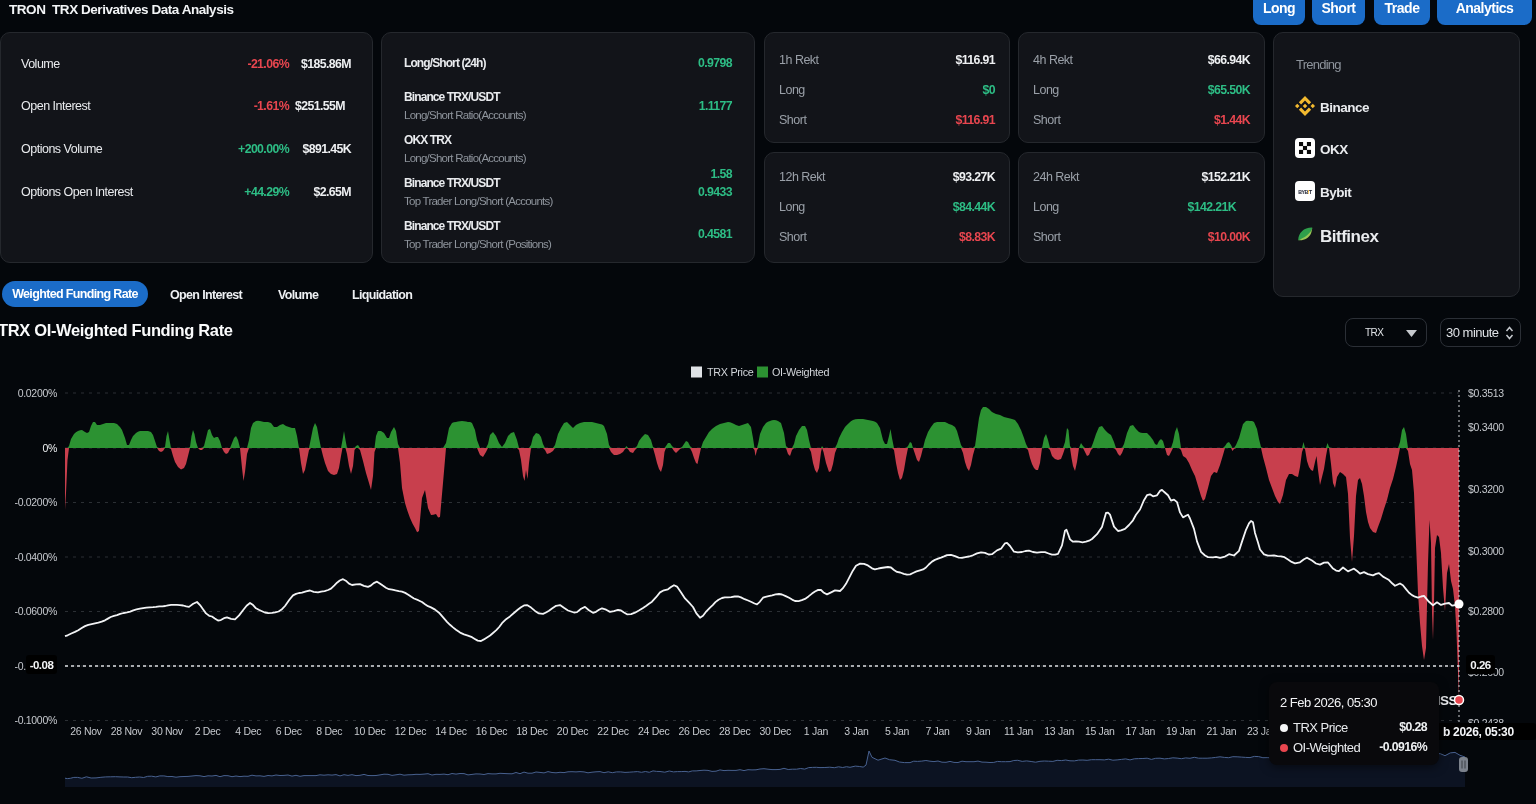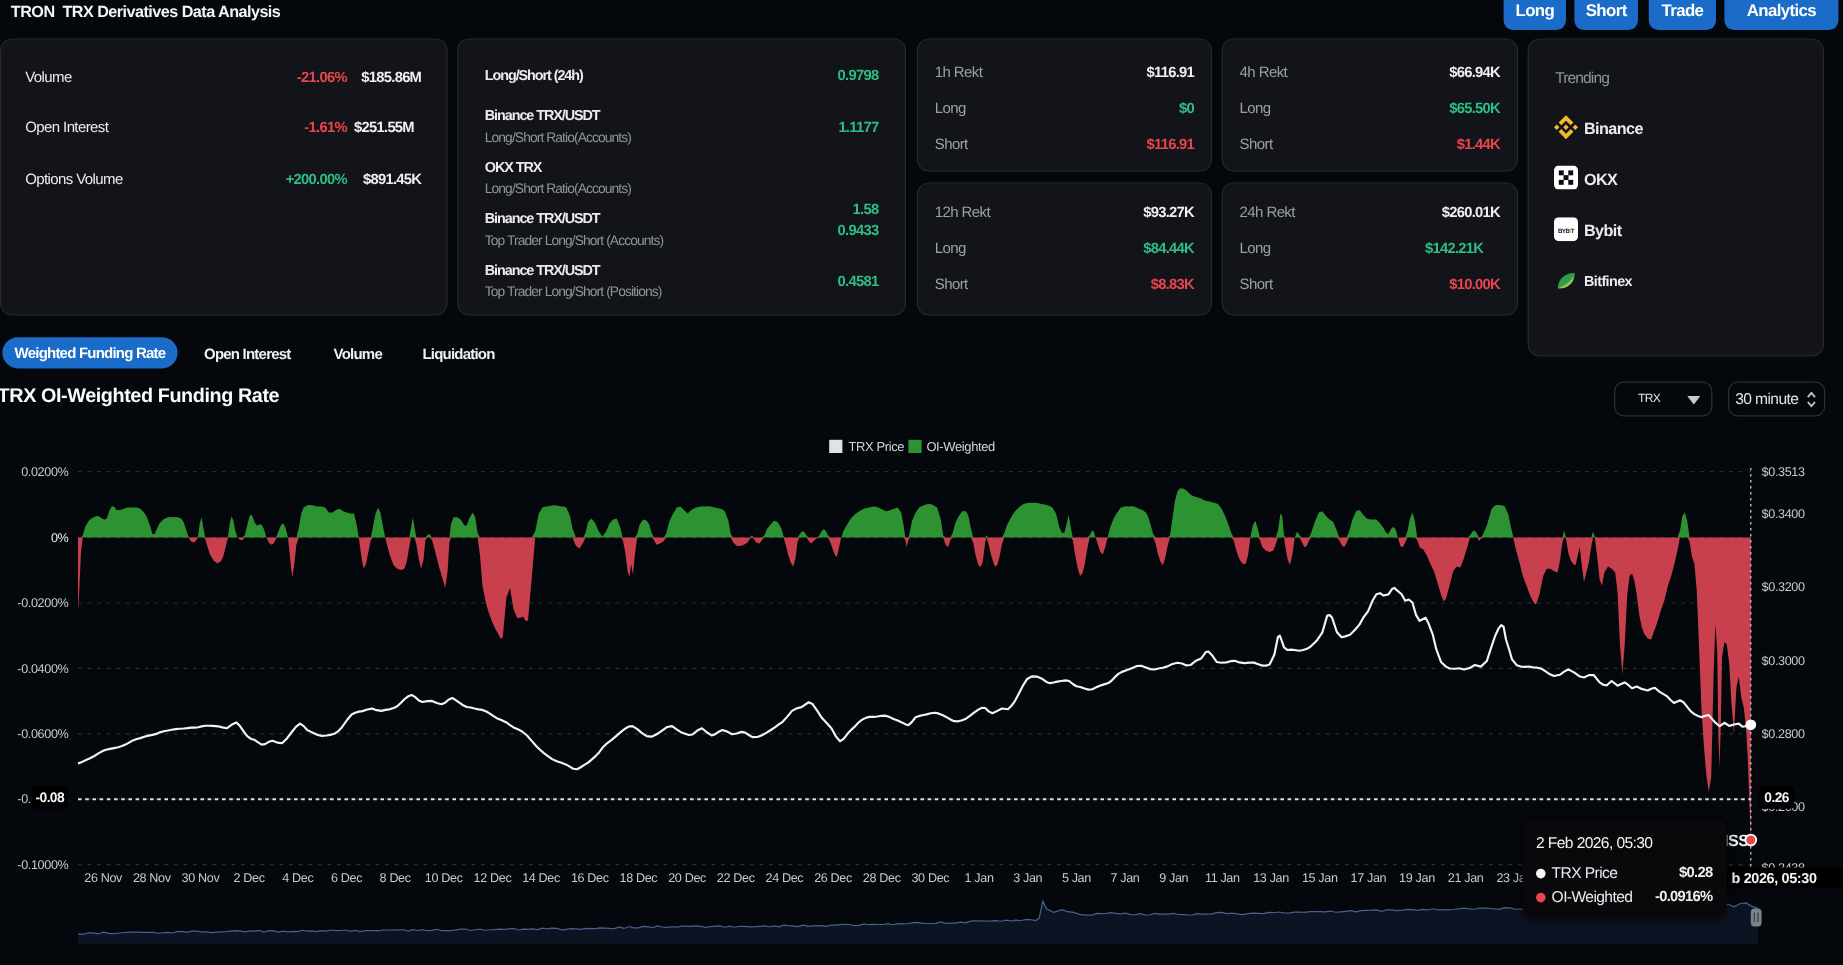--- a/index.html
+++ b/index.html
@@ -37,20 +37,25 @@
   <div class="row" style="top:66px;">
       <span class="lbl" style="margin-left:20px;">Open Interest</span>
       <span class="val red" style="margin-left:auto;">-1.61%</span>
       <span class="val" style="width:62px; text-align:center; margin-right:21px;">$251.55M</span>
     </div>
   <div class="row" style="top:109px;">
       <span class="lbl" style="margin-left:20px;">Options Volume</span>
       <span class="val grn" style="margin-left:auto;">+200.00%</span>
       <span class="val" style="width:62px; text-align:right; margin-right:21px;">$891.45K</span>
     </div>
+  <div class="row" style="top:152px;">
+      <span class="lbl" style="margin-left:20px;">Options Open Interest</span>
+      <span class="val grn" style="margin-left:auto;">+44.29%</span>
+      <span class="val" style="width:62px; text-align:right; margin-right:21px;">$2.65M</span>
+    </div>
 </div>
 
 <div class="card" style="left:381px; top:32px; width:374px; height:231px;">
   <div class="row" style="top:23px;">
       <span class="lbl" style="margin-left:22px; font-weight:bold; font-size:12px; letter-spacing:-0.9px;">Long/Short (24h)</span>
       <span class="val grn" style="margin-left:auto; margin-right:22px;">0.9798</span>
     </div>
   <div class="row" style="top:54px;">
       <span style="margin-left:22px;"><span class="lbl" style="font-weight:bold; font-size:12px; letter-spacing:-0.9px;">Binance TRX/USDT</span><br><span class="sub" style="line-height:17px;">Long/Short Ratio(Accounts)</span></span>
       <span class="val grn" style="margin-left:auto; margin-right:22px; align-self:center;">1.1177</span>
@@ -107,21 +112,21 @@
       <span class="val grn" style="margin-left:auto; margin-right:14px;">$84.44K</span>
     </div>
   <div class="row" style="top:77px;">
       <span class="glbl" style="margin-left:14px;">Short</span>
       <span class="val red" style="margin-left:auto; margin-right:14px;">$8.83K</span>
     </div>
 </div>
 <div class="card" style="left:1018px; top:152px; width:247px; height:111px;">
   <div class="row" style="top:17px;">
       <span class="glbl" style="margin-left:14px;">24h Rekt</span>
-      <span class="val" style="margin-left:auto; margin-right:14px;">$260.01K</span>
+      <span class="val" style="margin-left:auto; margin-right:14px;">$152.21K</span>
     </div>
   <div class="row" style="top:47px;">
       <span class="glbl" style="margin-left:14px;">Long</span>
       <span class="val grn" style="margin-left:auto; margin-right:28px;">$142.21K</span>
     </div>
   <div class="row" style="top:77px;">
       <span class="glbl" style="margin-left:14px;">Short</span>
       <span class="val red" style="margin-left:auto; margin-right:14px;">$10.00K</span>
     </div>
 </div>
@@ -149,21 +154,21 @@
   <div class="abs lbl" style="left:46px; top:109px; font-weight:bold; font-size:13.5px;">OKX</div>
   <div class="abs" style="left:21px; top:148px;"><svg width="20" height="20" viewBox="0 0 20 20">
         <rect width="20" height="20" rx="4" fill="#fff"></rect>
         <text x="10" y="13" text-anchor="middle" font-size="5.2" font-weight="bold" fill="#15192a" font-family="Liberation Sans, sans-serif">BYB<tspan fill="#f7a600">!</tspan>T</text>
       </svg></div>
   <div class="abs lbl" style="left:46px; top:151.5px; font-weight:bold; font-size:13.5px;">Bybit</div>
   <div class="abs" style="left:21px; top:190.5px;"><svg width="20" height="20" viewBox="0 0 20 20">
         <path d="M3.2 16.2 C3.2 9 9 3.4 17.2 3.6 C17.4 3.8 15.9 10.4 10.5 13.6 C6.8 15.7 3.8 16.4 3.2 16.2 Z" fill="#2e9e4b"></path>
         <path d="M3.2 16.2 C8.5 17 13.9 14.3 16 9.5 C17 7.2 17.3 4.4 17.2 3.6 C16.9 6.5 13.8 10.9 9.3 13.2 C6.4 14.6 4.2 16 3.2 16.2 Z" fill="#97c554"></path>
       </svg></div>
-  <div class="abs lbl" style="left:46px; top:194px; font-weight:bold; font-size:12px;">Bitfinex</div>
+  <div class="abs lbl" style="left:46px; top:194px; font-weight:bold; font-size:17px;">Bitfinex</div>
 </div>
 
 <div class="abs" style="left:2px; top:281px; width:146px; height:26px; background:#1b6cc8; border-radius:13px; color:#fff; font-size:12.5px; font-weight:bold; letter-spacing:-0.65px; display:flex; align-items:center; justify-content:center;">Weighted Funding Rate</div>
 <div class="abs" style="left:170px; top:288px; color:#eef0f3; font-size:12.5px; font-weight:bold; letter-spacing:-0.65px;">Open Interest</div>
 <div class="abs" style="left:278px; top:288px; color:#eef0f3; font-size:12.5px; font-weight:bold; letter-spacing:-0.65px;">Volume</div>
 <div class="abs" style="left:352px; top:288px; color:#eef0f3; font-size:12.5px; font-weight:bold; letter-spacing:-0.65px;">Liquidation</div>
 
 <div class="abs" style="left:-2px; top:321px; color:#fafbfc; font-size:16.5px; font-weight:bold; letter-spacing:-0.35px;">TRX OI-Weighted Funding Rate</div>
 <div class="abs" style="left:1345px; top:318px; width:82px; height:29px; border:1px solid #2b2f36; border-radius:8px; color:#dfe2e6; font-size:10px; line-height:27px; padding-left:19px;">TRX<svg width="11" height="7" style="position:absolute; right:9px; top:11px;" viewBox="0 0 11 7">
       <path d="M0,0 L11,0 L5.5,7 Z" fill="#c6c9ce"></path>

